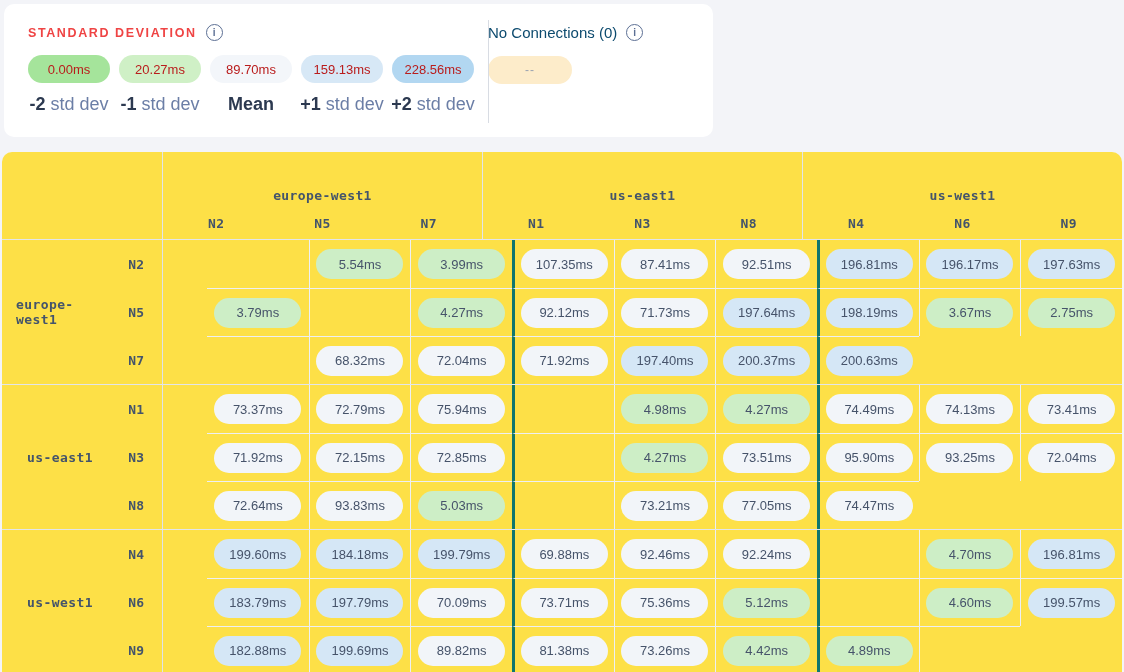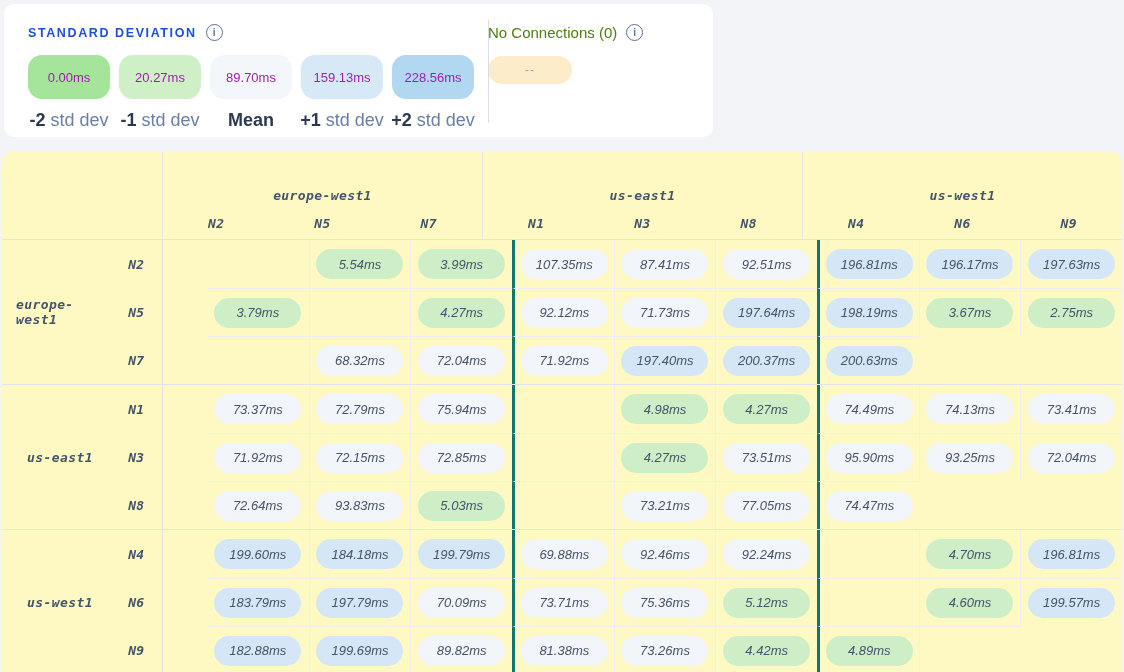--- a/index.html
+++ b/index.html
@@ -5,41 +5,41 @@
   * { margin:0; padding:0; box-sizing:border-box; }
   html,body { width:1124px; height:672px; overflow:hidden; }
   body { font-family:"Liberation Sans", sans-serif; }
   .stage { position:relative; width:1124px; height:672px; background:#f3f4f8; }
 
   
   .legend-card { position:absolute; left:4px; top:4px; width:709px; height:133px;
                  background:#ffffff; border-radius:10px; display:flex; }
   .legend-left { width:458px; padding:20px 0 0 24px; }
   .legend-title-row { display:flex; align-items:center; gap:9px; }
-  .legend-title { font-size:12.5px; font-weight:bold; letter-spacing:1.6px; color:#1d4ed8; }
+  .legend-title { font-size:12.5px; font-weight:bold; letter-spacing:1.6px; color:#ef4444; }
   .info-icon { width:17px; height:17px; border:1.4px solid #5c6f94; border-radius:50%;
                color:#5c6f94; font-size:10px; font-weight:bold; display:inline-flex;
                align-items:center; justify-content:center; cursor:pointer; flex:0 0 auto; }
   .stops { display:flex; gap:9px; margin-top:14px; }
   .stop { width:82px; display:flex; flex-direction:column; align-items:center; }
-  .stop-pill { width:82px; height:44px; border-radius:14px; display:flex; align-items:center;
-               justify-content:center; font-size:13px; color:#a21caf; }
+  .stop-pill { width:82px; height:28px; border-radius:14px; display:flex; align-items:center;
+               justify-content:center; font-size:13px; color:#b91c1c; }
   .stop-label { margin-top:11px; font-size:18px; white-space:nowrap; }
   .stop-label b { color:#2c3950; }
   .stop-label .muted { color:#6b7ea6; }
   .v-divider { position:absolute; left:484px; top:16px; bottom:14px; width:1px; background:#d8dce3; }
   .legend-right { padding:20px 0 0 26px; }
-  .nc-label { font-size:15px; color:#4d7c0f; }
+  .nc-label { font-size:15px; color:#0c4a6e; }
   .nc-pill { margin-top:15px; width:84px; height:28px; border-radius:14px;
              display:flex; align-items:center; justify-content:center;
              font-size:12px; letter-spacing:1px; color:#9aa3b2; }
 
   
   .matrix { position:absolute; left:2px; top:152px; width:1120px; height:520px;
-            background:#fef9c3; border-radius:10px 10px 0 0; overflow:hidden;font-style:italic; }
+            background:#fde047; border-radius:10px 10px 0 0; overflow:hidden; }
   .mono { font-family:"DejaVu Sans Mono", monospace; font-weight:bold; color:#44546b; }
 
   .matrix-header { display:grid; grid-template-columns:160px 1fr 1fr 1fr; height:88px;
                    border-bottom:1px solid #e2e5ea; }
   .header-group { border-left:1px solid #e2e5ea; display:flex; flex-direction:column;
                   justify-content:flex-end; padding-bottom:8px; }
   .region-title { text-align:center; font-size:13px; letter-spacing:0.4px; margin-bottom:13px; }
   .header-nodes { display:grid; grid-template-columns:repeat(3,1fr); }
   .node-h { text-align:center; font-size:13px; letter-spacing:0.4px; }
 

